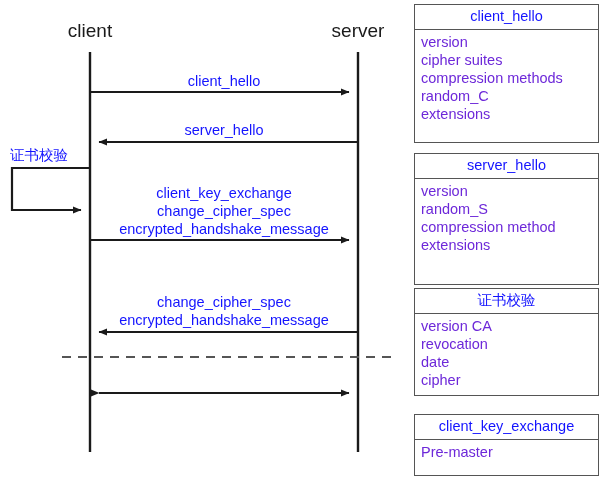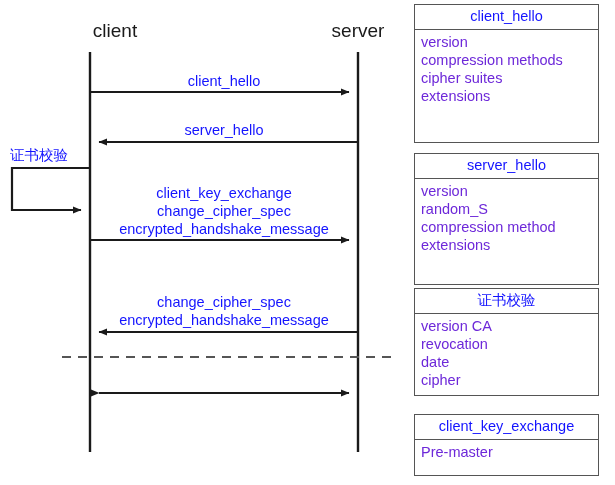--- a/index.html
+++ b/index.html
@@ -118,21 +118,21 @@
 
     <line x1="90" y1="240" x2="349" y2="240" stroke="#1a1a1a" stroke-width="2.2" marker-end="url(#arrowR)"></line>
 
     <line x1="358" y1="332" x2="99" y2="332" stroke="#1a1a1a" stroke-width="2.2" marker-end="url(#arrowL)"></line>
 
     <line x1="62" y1="357" x2="392" y2="357" stroke="#555555" stroke-width="2" stroke-dasharray="9,7"></line>
 
     <line x1="99" y1="393" x2="349" y2="393" stroke="#1a1a1a" stroke-width="2.2" marker-end="url(#arrowR)" marker-start="url(#arrowL)"></line>
   </svg>
 
-  <div class="actor-label" style="left:90px; top:20px;margin-left:25px;">client</div>
+  <div class="actor-label" style="left:90px; top:20px;">client</div>
   <div class="actor-label" style="left:358px; top:20px;">server</div>
 
   <div class="msg-label" style="left:224px; top:72px;">client_hello</div>
 
   <div class="msg-label" style="left:224px; top:121px;">server_hello</div>
 
   <div class="msg-label" style="left:224px; top:184px;">
     <div>client_key_exchange</div>
     <div>change_cipher_spec</div>
     <div>encrypted_handshake_message</div>
@@ -146,22 +146,23 @@
 
   <div class="selfloop-label" style="left:10px; top:146px;">证书校验</div>
 </div>
 
 <div id="panel-stack">
 
   <div class="info-panel" style="top:4px; height:139px;">
     <div class="panel-title">client_hello</div>
     <div class="panel-body">
       <div class="panel-row">version</div>
+      <div class="panel-row">cipher suites</div>
       <div class="panel-row">compression methods</div>
-      <div class="panel-row">cipher suites</div>
+      <div class="panel-row">random_C</div>
       <div class="panel-row">extensions</div>
     </div>
   </div>
 
   <div class="info-panel" style="top:153px; height:132px;">
     <div class="panel-title">server_hello</div>
     <div class="panel-body">
       <div class="panel-row">version</div>
       <div class="panel-row">random_S</div>
       <div class="panel-row">compression method</div>

